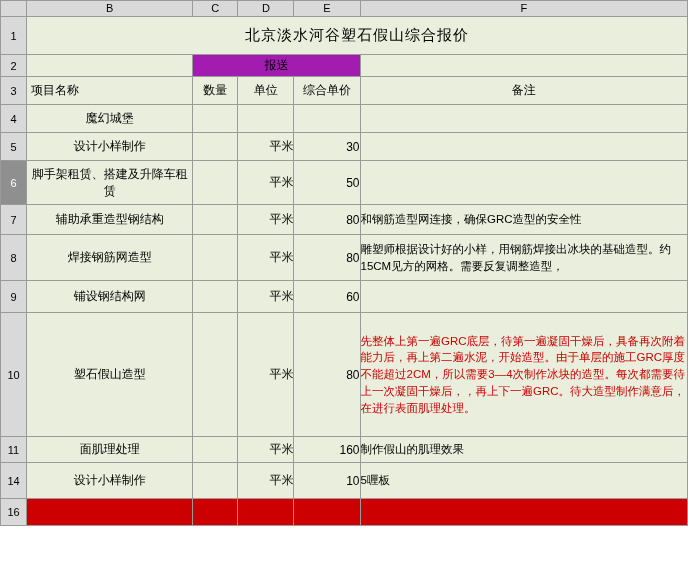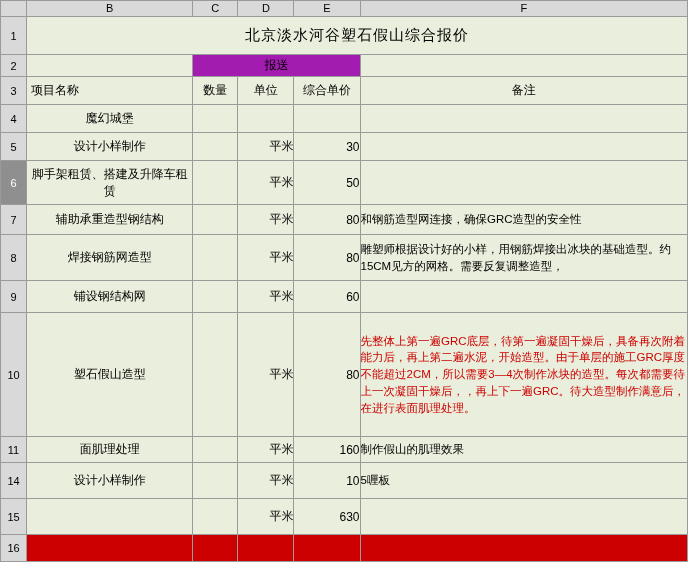--- a/index.html
+++ b/index.html
@@ -218,28 +218,20 @@
 
     <tr style="height:36px">
       <td class="rowhead">14</td>
       <td class="cell left">设计小样制作</td>
       <td class="cell center"></td>
       <td class="cell center">平米</td>
       <td class="cell center">10</td>
       <td class="note-cell center">5喱板</td>
     </tr>
 
-    <tr style="height:36px">
-      <td class="rowhead">15</td>
-      <td class="cell left"></td>
-      <td class="cell center"></td>
-      <td class="cell center">平米</td>
-      <td class="cell center">630</td>
-      <td class="note-cell center"></td>
-    </tr>
 
     <tr class="red-row">
       <td class="rowhead" style="background:#d9d9d9">16</td>
       <td></td>
       <td></td>
       <td></td>
       <td></td>
       <td></td>
     </tr>
   </tbody>

